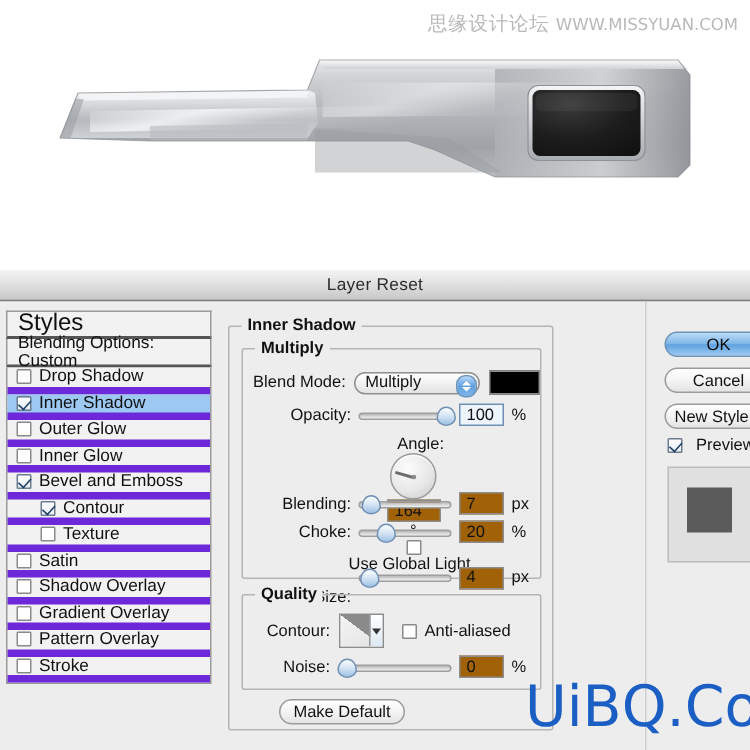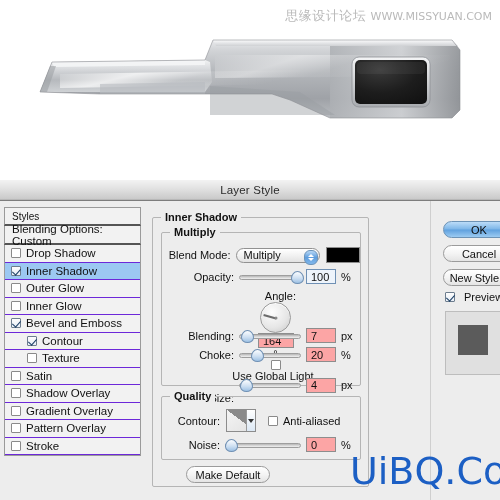--- a/index.html
+++ b/index.html
@@ -37,33 +37,33 @@
   .titlebar .title{font-size:11.5px;color:#2b2b2b;letter-spacing:.2px;}
 
   .dlg-body{position:relative;width:500px;height:299px;background:#ededed;}
 
   
   .styles-col{position:absolute;left:4px;top:6px;width:137px;height:288px;}
   .styles-head{
     height:19px;background:#f2f2f2;border:1px solid #9a9a9a;border-bottom:2px solid #555;
     display:flex;align-items:center;padding-left:7px;box-sizing:border-box;
   }
-  .styles-head span{font-size:10px;color:#111;}
+  .styles-head span{font-size:16px;color:#111;}
   .blend-row{
     height:19px;background:#f2f2f2;border:1px solid #9a9a9a;border-top:none;border-bottom:2px solid #555;
     display:flex;align-items:center;padding-left:7px;box-sizing:border-box;
   }
   .blend-row span{font-size:11.5px;color:#111;}
   .fx-list{
     border:1px solid #9a9a9a;border-top:none;background:#f2f2f2;
     box-sizing:border-box;
   }
   .fx-item{
     height:17.5px;display:flex;align-items:center;padding-left:6px;box-sizing:border-box;
-    border-bottom:1px solid #6d28d9;
+    border-bottom:5px solid #6d28d9;
   }
   .fx-item.sel{background:#9cc8f2;}
   .fx-item.indent{padding-left:22px;}
   .fx-label{font-size:11.5px;color:#111;white-space:nowrap;}
 
   
   .cb{
     width:10px;height:10px;flex:0 0 10px;margin-right:5px;box-sizing:border-box;
     border:1px solid #8a8a8a;background:#fff;border-radius:1px;position:relative;
   }
@@ -97,21 +97,21 @@
     border:1px solid #6b94bb;display:flex;flex-direction:column;align-items:center;justify-content:center;
   }
   .arrows .au,.arrows .ad{width:0;height:0;border-left:3px solid transparent;border-right:3px solid transparent;}
   .arrows .au{border-bottom:3.5px solid #ffffff;margin-bottom:1px;}
   .arrows .ad{border-top:3.5px solid #ffffff;}
 
   .swatch{width:34px;height:14px;background:#000;border:1px solid #8e8e8e;}
 
   
   .numfield{
-    height:15px;background:#fca5a5;border:1px solid #8d8d8d;
+    height:15px;background:#a16207;border:1px solid #8d8d8d;
     display:flex;align-items:center;padding-left:4px;box-sizing:border-box;
   }
   .numfield.hl{background:#eef4fb;border-color:#6f90b4;}
   .numfield span{font-size:11px;color:#111;}
   .unit{font-size:11px;color:#111;margin-left:5px;}
 
   
   .slider{position:relative;height:14px;display:flex;align-items:center;}
   .track{
     position:absolute;left:0;right:0;top:5px;height:5px;border-radius:3px;
@@ -260,21 +260,21 @@
 
     <div class="watermark-top">
       <span class="wm-cn">思缘设计论坛</span>
       <span class="wm-url">WWW.MISSYUAN.COM</span>
     </div>
   </div>
 
   <div class="dialog">
 
     <div class="titlebar">
-      <span class="title">Layer Style</span>
+      <span class="title">Layer Reset</span>
     </div>
 
     <div class="dlg-body">
 
       <div class="vdivider"></div>
 
       <div class="styles-col">
         <div class="styles-head">
           <span>Styles</span>
         </div>

